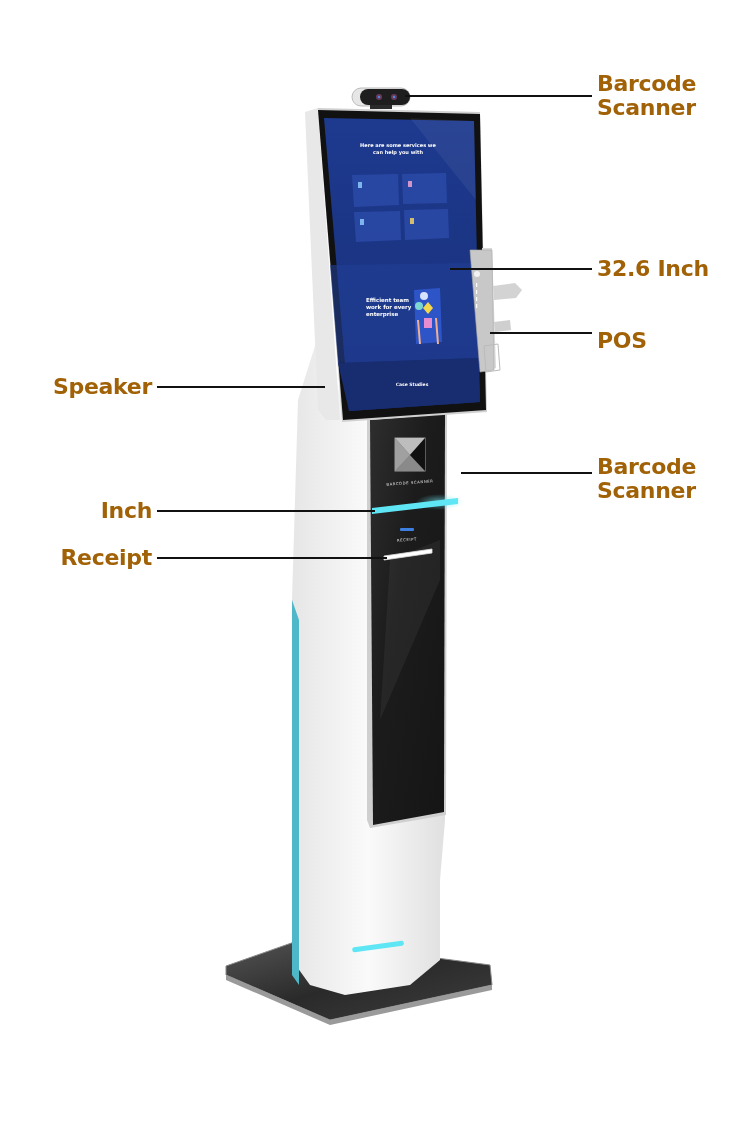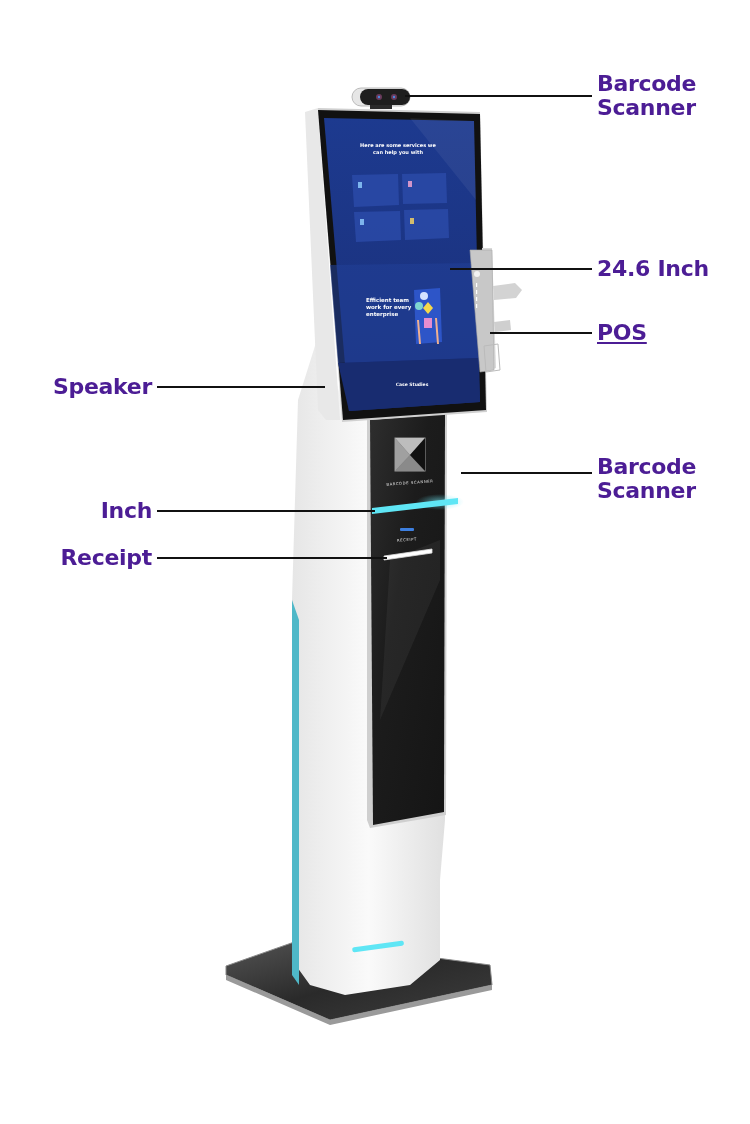--- a/index.html
+++ b/index.html
@@ -1,18 +1,18 @@
 <!DOCTYPE html>
 <html><head>
 <meta charset="utf-8">
 <style>
   html,body{margin:0;padding:0;background:#ffffff;}
   body{width:750px;height:1124px;position:relative;overflow:hidden;font-family:"Liberation Sans","DejaVu Sans",sans-serif;}
   .stage{position:absolute;left:0;top:0;width:750px;height:1124px;}
-  .label{position:absolute;font-family:"DejaVu Sans","Liberation Sans",sans-serif;font-weight:bold;font-size:22px;color:#4c1d95;line-height:24px;letter-spacing:-0.3px;}
+  .label{position:absolute;font-family:"DejaVu Sans","Liberation Sans",sans-serif;font-weight:bold;font-size:22px;color:#a16207;line-height:24px;letter-spacing:-0.3px;}
   .label.right{text-align:left;}
   .label.left{text-align:left;}
   .leader{position:absolute;height:2px;background:#111;}
   
   svg{position:absolute;left:0;top:0;}
   .scr-text{font-family:"DejaVu Sans",sans-serif;fill:#ffffff;}
 </style>
 </head>
 <body>
 
@@ -164,23 +164,23 @@
   <div class="leader" style="left:157px;top:386px;width:168px;"></div>
   <div class="leader" style="left:461px;top:472px;width:131px;"></div>
   <div class="leader" style="left:157px;top:510px;width:218px;"></div>
   <div class="leader" style="left:157px;top:557px;width:230px;"></div>
 
   <div class="label right" style="left:597px;top:72px;">
     <div>Barcode</div>
     <div>Scanner</div>
   </div>
   <div class="label right" style="left:597px;top:257px;">
-    <div>24.6 Inch</div>
+    <div>32.6 Inch</div>
   </div>
-  <div class="label right" style="left:597px;top:321px;text-decoration:underline;">
+  <div class="label right" style="left:597px;top:329px;">
     <div>POS</div>
   </div>
   <div class="label right" style="left:597px;top:455px;">
     <div>Barcode</div>
     <div>Scanner</div>
   </div>
 
   <div class="label left" style="right:598px;top:375px;">
     <div>Speaker</div>
   </div>

